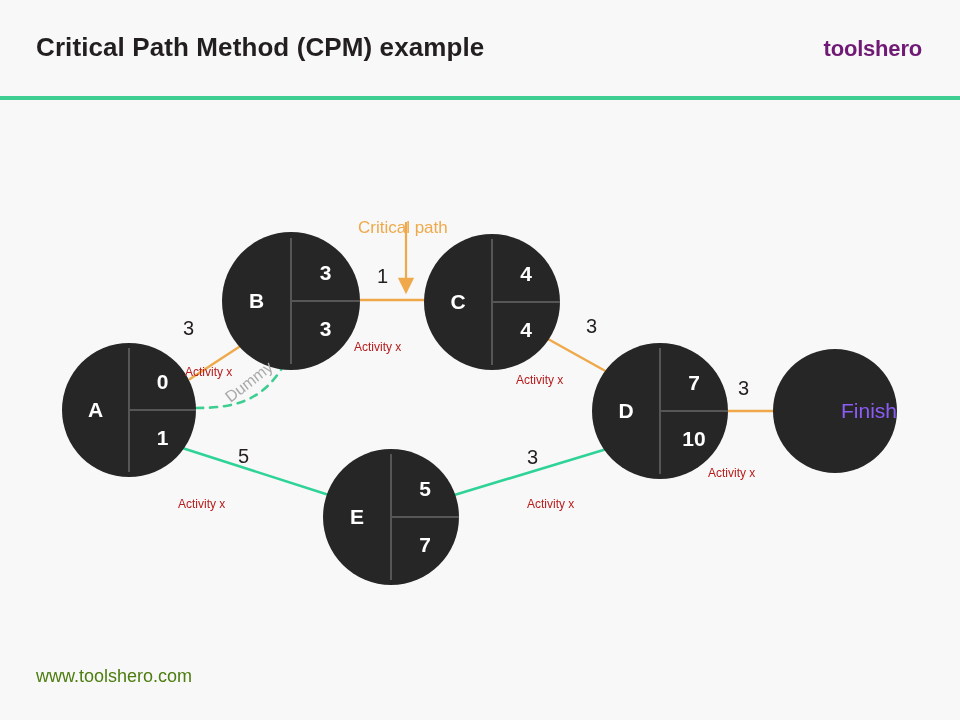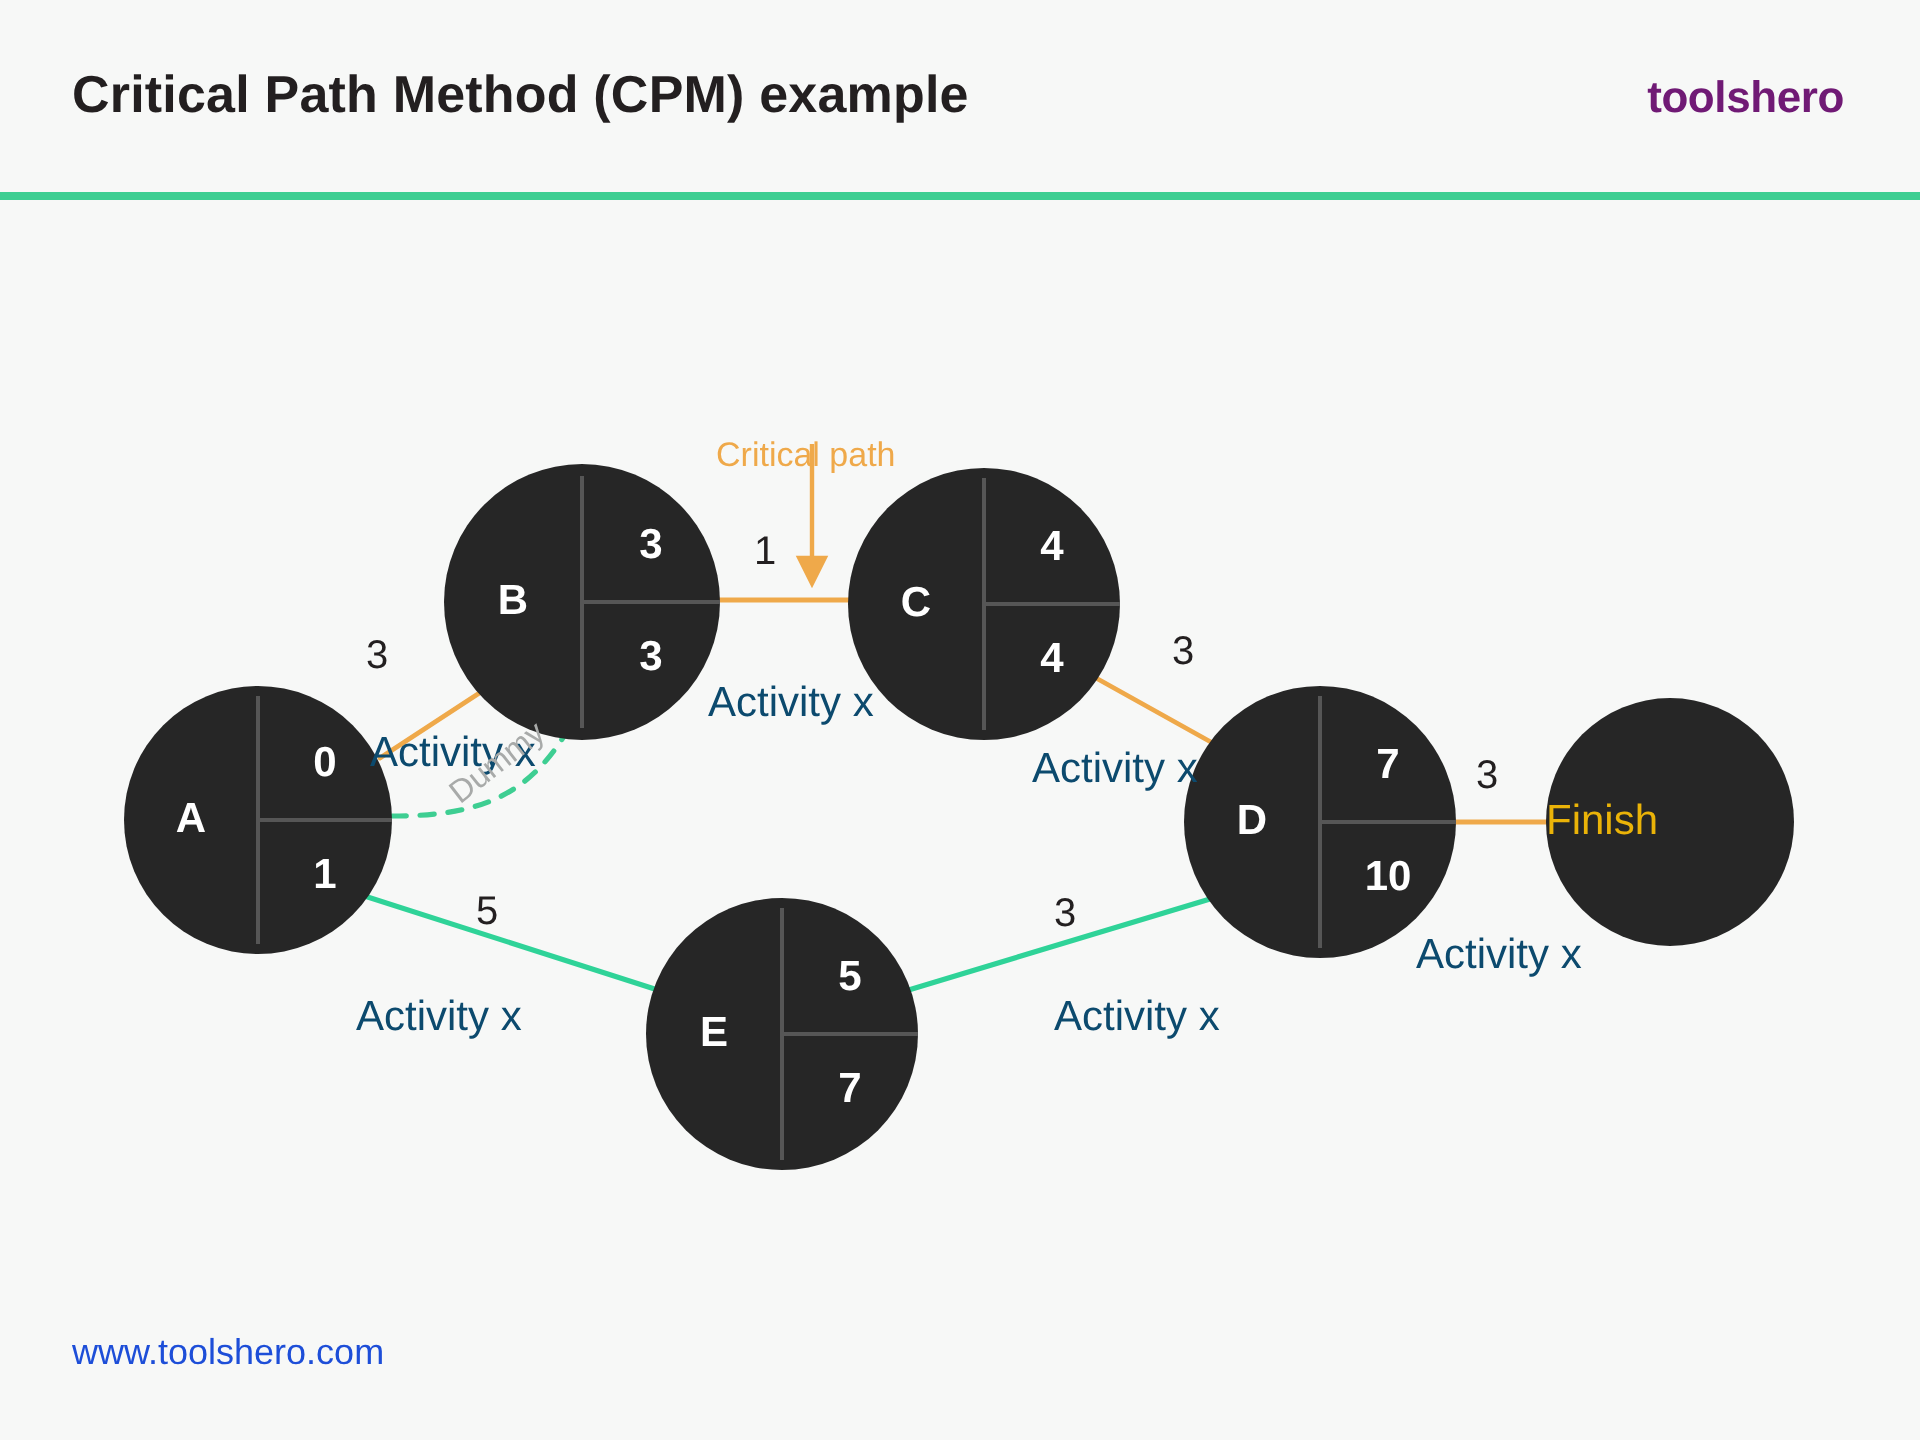--- a/index.html
+++ b/index.html
@@ -134,35 +134,35 @@
     font-weight: bold;
   }
   .node-single {
     position: absolute;
     left: 0;
     top: 50%;
     width: 100%;
     margin-top: -14px;
     height: 28px;
     line-height: 28px;
-    text-align: left;
-    color: #eab308;
+    text-align: right;
+    color: #8b5cf6;
     font-size: 21px;
   }
   
   .edge-weight {
     position: absolute;
     font-size: 20px;
     color: #231f20;
     white-space: nowrap;
   }
   .edge-name {
     position: absolute;
-    font-size: 21px;
-    color: #0c4a6e;
+    font-size: 12px;
+    color: #b91c1c;
     white-space: nowrap;
   }
   .dummy-label {
     position: absolute;
     font-size: 16px;
     color: #a8aaa9;
     white-space: nowrap;
     transform: rotate(-38deg);
     transform-origin: left top;
   }
@@ -171,21 +171,21 @@
     font-size: 17px;
     color: #efa94a;
     white-space: nowrap;
   }
   
   #footer-url {
     position: absolute;
     left: 36px;
     top: 666px;
     font-size: 18px;
-    color: #1d4ed8;
+    color: #4d7c0f;
     white-space: nowrap;
   }
 </style>
 </head>
 <body>
 
 <div id="page">
 
   <div id="header">
     <div id="page-title">Critical Path Method (CPM) example</div>

